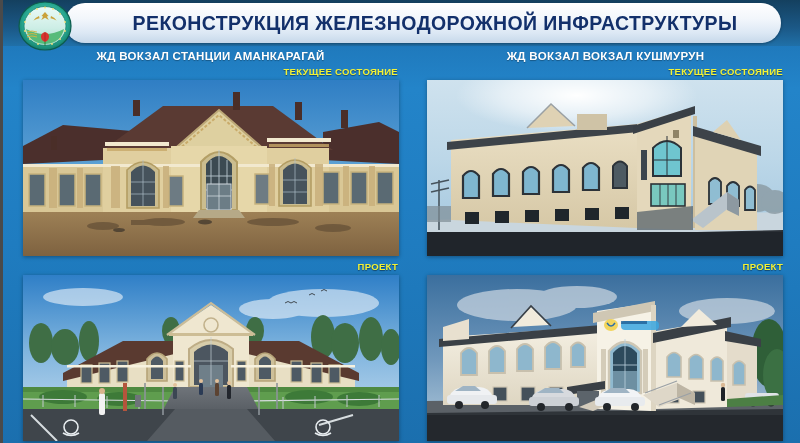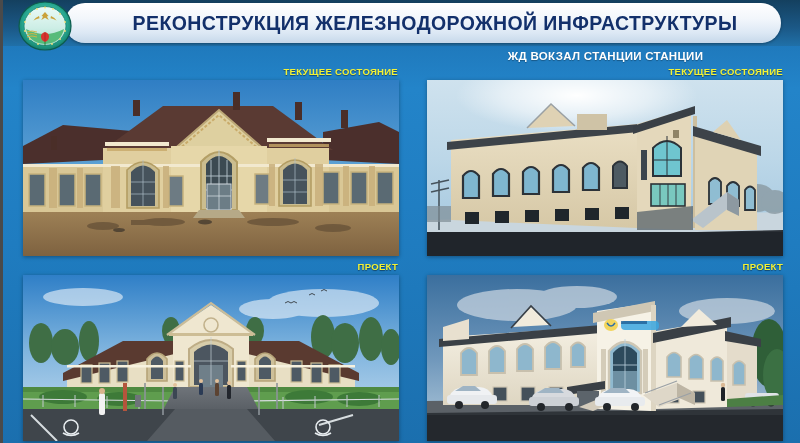--- a/index.html
+++ b/index.html
@@ -167,21 +167,22 @@
         <path d="M33 31.5 l0 9" stroke="#a0241f" stroke-width="0.6"></path>
         <path d="M33 41 l0 4" stroke="#2b7a40" stroke-width="1"></path>
       </g>
     </svg>
   </div>
 
   <div class="header-bar">
     <div class="header-title">РЕКОНСТРУКЦИЯ ЖЕЛЕЗНОДОРОЖНОЙ ИНФРАСТРУКТУРЫ</div>
   </div>
 
-  <div class="col-title right">ЖД ВОКЗАЛ СТАНЦИИ СТАНЦИИ</div>
+  <div class="col-title left">ЖД ВОКЗАЛ СТАНЦИИ АМАНКАРАГАЙ</div>
+  <div class="col-title right">ЖД ВОКЗАЛ ВОКЗАЛ КУШМУРУН</div>
 
   <div class="state-label cur-left">ТЕКУЩЕЕ СОСТОЯНИЕ</div>
   <div class="state-label cur-right">ТЕКУЩЕЕ СОСТОЯНИЕ</div>
   <div class="state-label proj-left">ПРОЕКТ</div>
   <div class="state-label proj-right">ПРОЕКТ</div>
 
   <div class="photo" id="photo-tl">
     <svg viewBox="0 0 376 176" preserveAspectRatio="none" xmlns="http://www.w3.org/2000/svg">
       <defs>
         <linearGradient id="tlSky" x1="0" y1="0" x2="0" y2="1">

